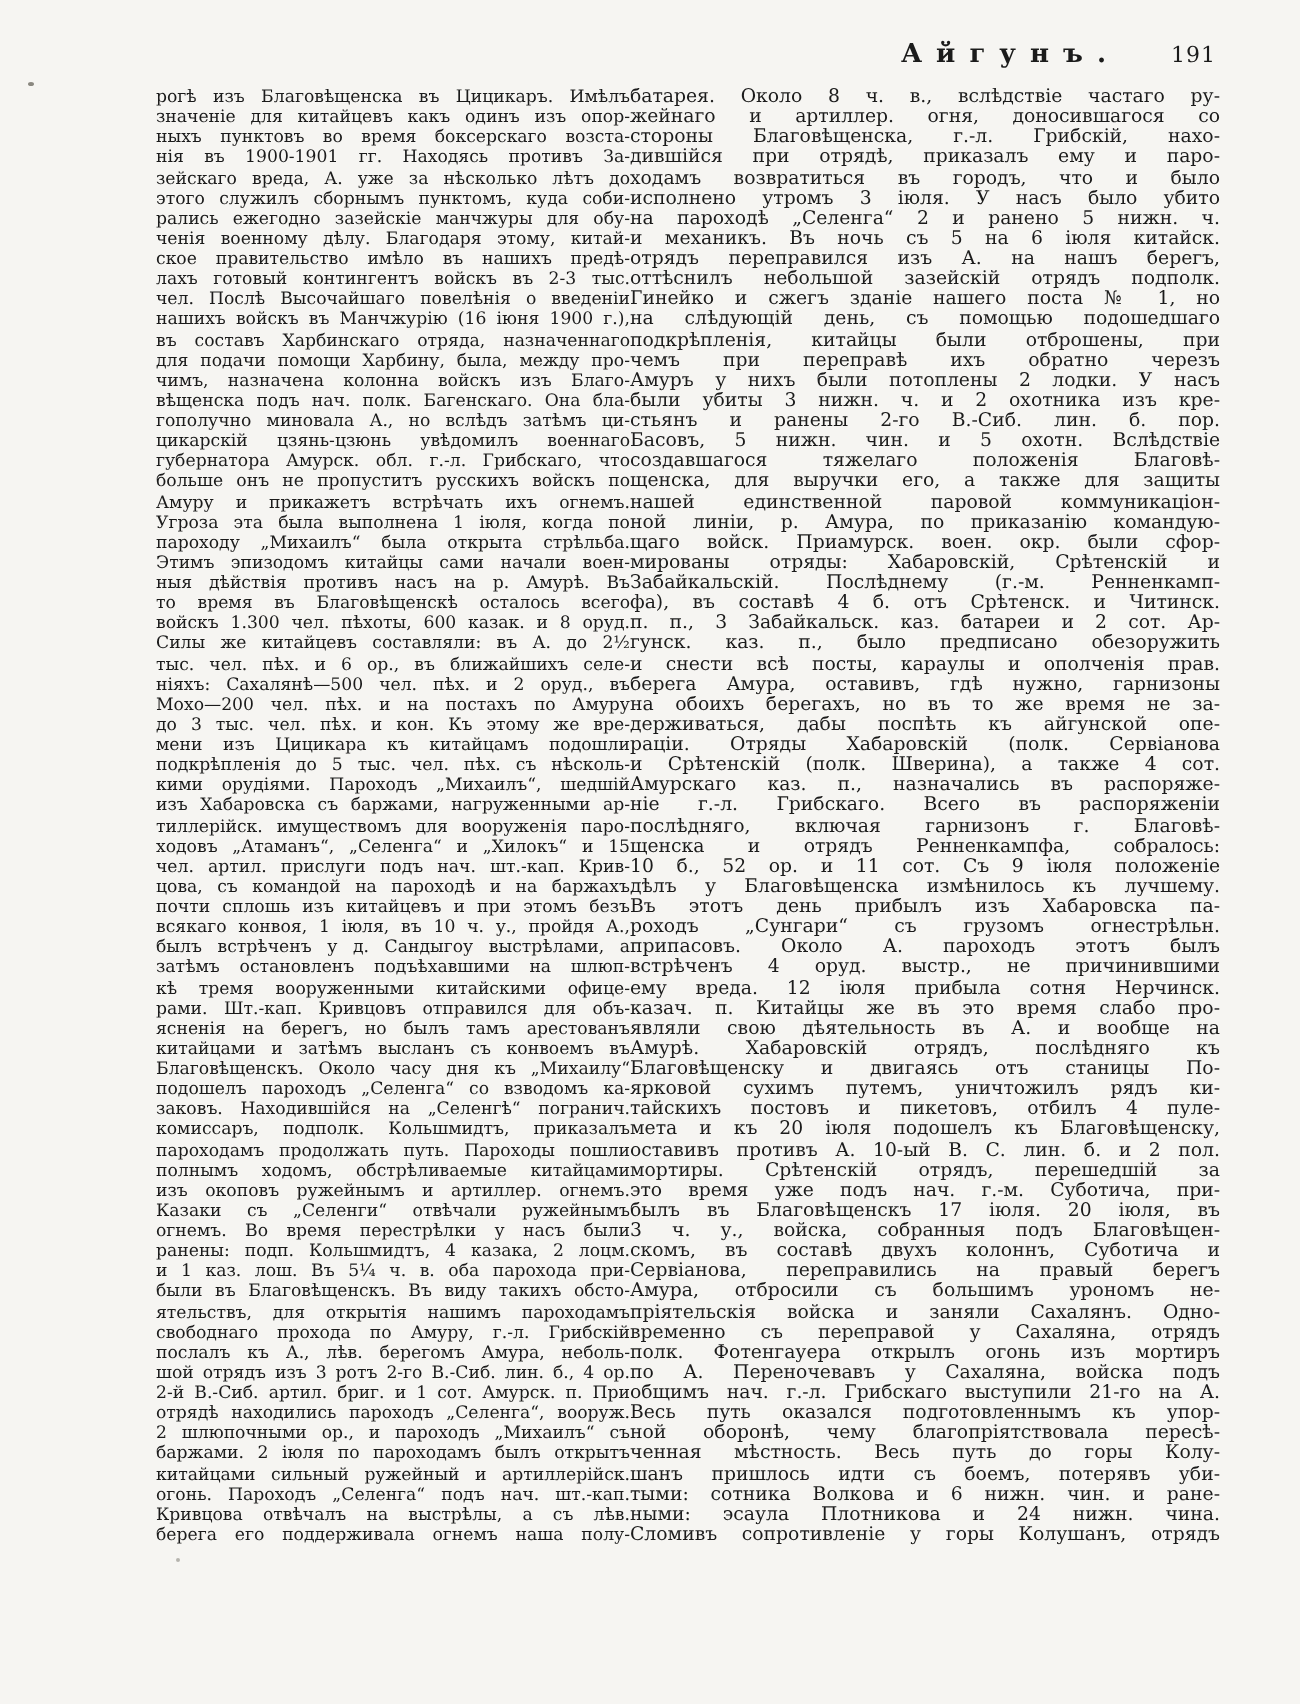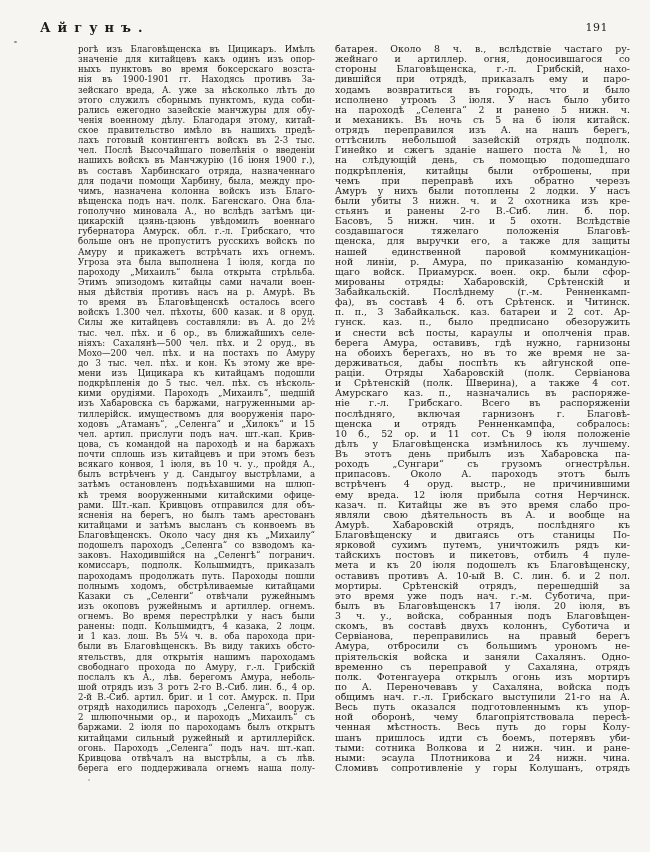--- a/index.html
+++ b/index.html
@@ -21,39 +21,39 @@
     position: absolute;
     top: 20px;
     left: 40px;
     right: 30px;
     height: 18px;
   }
   .header-title {
     position: absolute;
     left: 0;
     right: 60px;
-    text-align: left;
+    text-align: right;
     font-size: 13px;
     font-weight: bold;
     letter-spacing: 7px;
     white-space: nowrap;
   }
   .page-number {
     position: absolute;
     right: 12px;
     top: 1px;
     font-size: 11px;
     letter-spacing: 0.5px;
   }
   .columns {
     position: absolute;
     top: 44px;
     left: 78px;
     display: flex;
-    gap: 20px;
+    gap: 0;
   }
   .col {
     display: block;
   }
   .col-left  { width: 237px; font-size: 8.6px; }
   .col-right { width: 295px; font-size: 9.4px; }
   .text-line {
     height: 10.13px;
     line-height: 10.13px;
     text-align: justify;
@@ -128,22 +128,22 @@
         <div class="text-line">кѣ тремя вооруженными китайскими офице-</div>
         <div class="text-line">рами. Шт.-кап. Кривцовъ отправился для объ-</div>
         <div class="text-line">ясненія на берегъ, но былъ тамъ арестованъ</div>
         <div class="text-line">китайцами и затѣмъ высланъ съ конвоемъ въ</div>
         <div class="text-line">Благовѣщенскъ. Около часу дня къ „Михаилу“</div>
         <div class="text-line">подошелъ пароходъ „Селенга“ со взводомъ ка-</div>
         <div class="text-line">заковъ. Находившійся на „Селенгѣ“ погранич.</div>
         <div class="text-line">комиссаръ, подполк. Кольшмидтъ, приказалъ</div>
         <div class="text-line">пароходамъ продолжать путь. Пароходы пошли</div>
         <div class="text-line">полнымъ ходомъ, обстрѣливаемые китайцами</div>
+        <div class="text-line">изъ окоповъ ружейнымъ и артиллер. огнемъ.</div>
         <div class="text-line">Казаки съ „Селенги“ отвѣчали ружейнымъ</div>
-        <div class="text-line">изъ окоповъ ружейнымъ и артиллер. огнемъ.</div>
         <div class="text-line">огнемъ. Во время перестрѣлки у насъ были</div>
         <div class="text-line">ранены: подп. Кольшмидтъ, 4 казака, 2 лоцм.</div>
         <div class="text-line">и 1 каз. лош. Въ 5¼ ч. в. оба парохода при-</div>
         <div class="text-line">были въ Благовѣщенскъ. Въ виду такихъ обсто-</div>
         <div class="text-line">ятельствъ, для открытія нашимъ пароходамъ</div>
         <div class="text-line">свободнаго прохода по Амуру, г.-л. Грибскій</div>
         <div class="text-line">послалъ къ А., лѣв. берегомъ Амура, неболь-</div>
         <div class="text-line">шой отрядъ изъ 3 ротъ 2-го В.-Сиб. лин. б., 4 ор.</div>
         <div class="text-line">2-й В.-Сиб. артил. бриг. и 1 сот. Амурск. п. При</div>
         <div class="text-line">отрядѣ находились пароходъ „Селенга“, вооруж.</div>
@@ -217,21 +217,21 @@
         <div class="text-line">Амура, отбросили съ большимъ урономъ не-</div>
         <div class="text-line">пріятельскія войска и заняли Сахалянъ. Одно-</div>
         <div class="text-line">временно съ переправой у Сахаляна, отрядъ</div>
         <div class="text-line">полк. Фотенгауера открылъ огонь изъ мортиръ</div>
         <div class="text-line">по А. Переночевавъ у Сахаляна, войска подъ</div>
         <div class="text-line">общимъ нач. г.-л. Грибскаго выступили 21-го на А.</div>
         <div class="text-line">Весь путь оказался подготовленнымъ къ упор-</div>
         <div class="text-line">ной оборонѣ, чему благопріятствовала пересѣ-</div>
         <div class="text-line">ченная мѣстность. Весь путь до горы Колу-</div>
         <div class="text-line">шанъ пришлось идти съ боемъ, потерявъ уби-</div>
-        <div class="text-line">тыми: сотника Волкова и 2 нижн. чин. и ране-</div>
+        <div class="text-line">тыми: сотника Волкова и 6 нижн. чин. и ране-</div>
         <div class="text-line">ными: эсаула Плотникова и 24 нижн. чина.</div>
         <div class="text-line">Сломивъ сопротивленіе у горы Колушанъ, отрядъ</div>
       </div>
   </div>
 
   <div class="speck speck-1"></div>
   <div class="speck speck-2"></div>
 
 </div>
 

